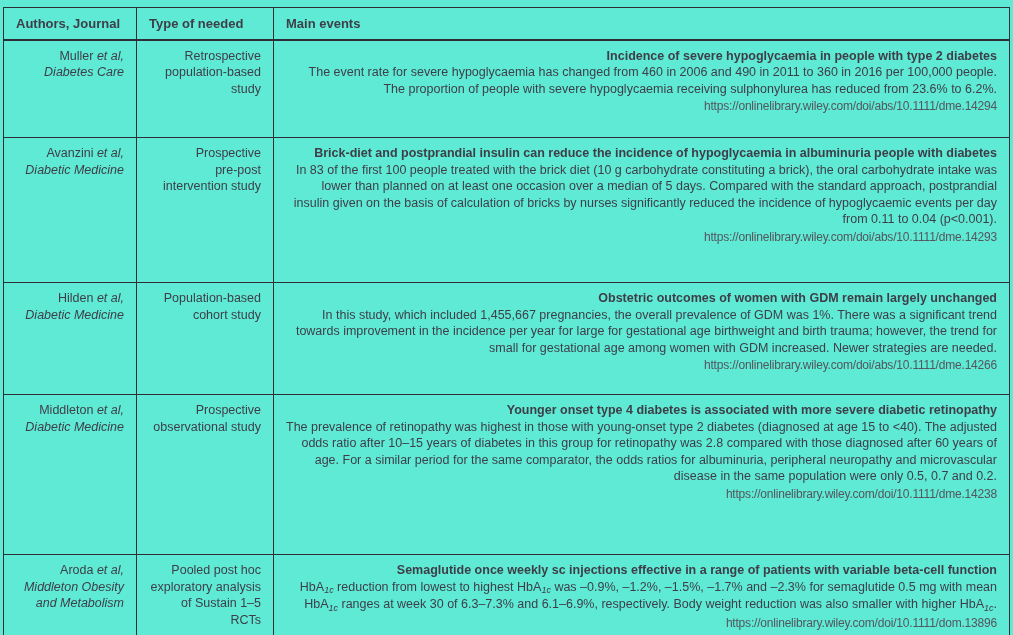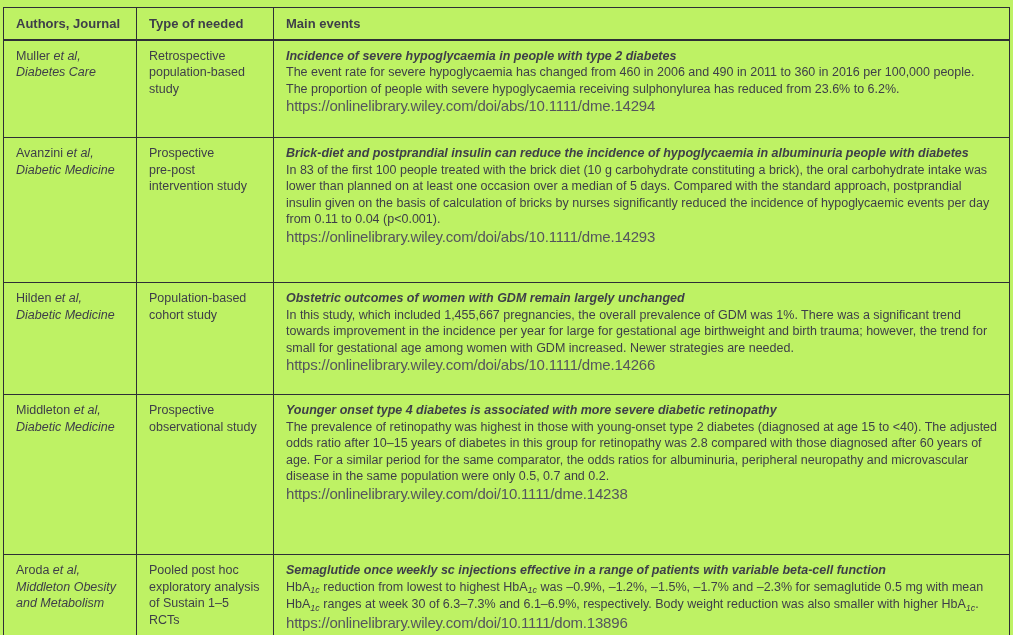--- a/index.html
+++ b/index.html
@@ -8,21 +8,21 @@
     background: #ffffff;
     width: 1013px;
     height: 635px;
     overflow: hidden;
     font-family: "Liberation Sans", sans-serif;
   }
   .page {
     position: relative;
     width: 1013px;
     height: 635px;
-    background: #bef264;
+    background: #5eead4;
   }
   .table-wrap {
     position: absolute;
     left: 3px;
     top: 7px;
     width: 1008px;
     height: 628px;
     overflow: hidden;
   }
   table.studies {
@@ -45,33 +45,33 @@
     padding: 8px 10px 6px 12px;
     height: 32px;
     box-sizing: border-box;
     border-bottom-width: 2px;
   }
   tbody td {
     font-size: 12.5px;
     line-height: 16.5px;
     padding: 7px 12px 6px 12px;
     box-sizing: border-box;
+    text-align: right;
   }
   tbody tr:nth-child(1) td { height: 98px; }
   tbody tr:nth-child(2) td { height: 145px; }
   tbody tr:nth-child(3) td { height: 112px; }
   tbody tr:nth-child(4) td { height: 160px; }
   tbody tr:nth-child(5) td { height: 104px; }
   tbody tr:nth-child(6) td { height: 40px; }
   td .title {
     font-weight: bold;
-    font-style: italic;
   }
   td .link {
-    font-size: 15px;
+    font-size: 12px;
     letter-spacing: -0.2px;
     line-height: 16px;
     color: var(--link, #55555e);
     margin-top: 1px;
   }
   i { font-style: italic; }
   sub {
     font-size: 0.72em;
     vertical-align: baseline;
     position: relative;

